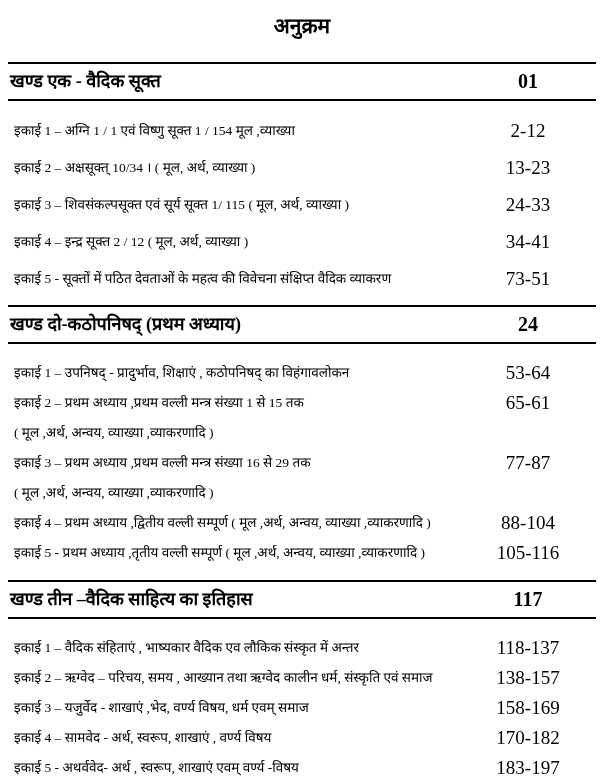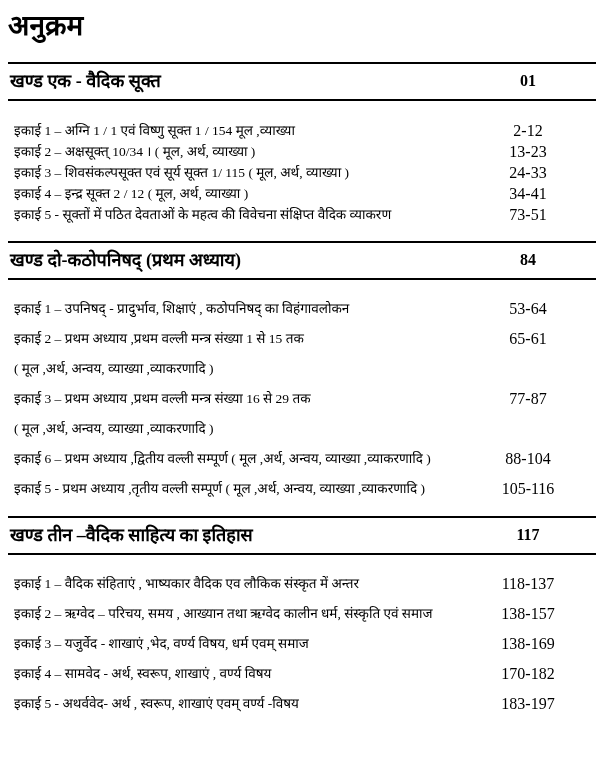--- a/index.html
+++ b/index.html
@@ -5,40 +5,41 @@
   html,body{margin:0;padding:0;background:#ffffff;}
   body{
     width:604px;height:777px;
     font-family:"Liberation Serif","DejaVu Serif",serif;
     color:#000;
     -webkit-font-smoothing:antialiased;
   }
   .page{width:588px;padding:0 8px;position:relative;}
   .doc-title{
     margin-top:12px;
+    text-align:center;
     font-weight:bold;
-    font-size:28px;
+    font-size:21px;
     line-height:28px;
   }
   .rule{border-top:2px solid #000;height:0;}
   .rule.r-top1{margin-top:22px;}
   .rule.r-mid1{margin-top:16px;}
   .rule.r-mid2{margin-top:17px;}
   .sec-head{
     display:flex;
     font-weight:bold;font-size:18px;line-height:24px;
     padding:5px 0 6px 0;
     white-space:nowrap;
   }
   .sec-title{flex:1;min-width:0;overflow:hidden;padding-left:2px;}
-  .sec-page{width:80px;text-align:center;margin-right:28px;flex:0 0 auto;font-size:16px;}
+  .sec-page{width:80px;text-align:center;margin-right:28px;flex:0 0 auto;font-size:20px;}
   .row{display:flex;align-items:center;font-size:13.5px;line-height:20px;}
   .row-text{flex:1;min-width:0;white-space:nowrap;overflow:hidden;padding-left:6px;}
-  .row-pages{width:80px;text-align:center;margin-right:28px;flex:0 0 auto;font-size:16px;}
-  .items-1 .row{margin-top:1px;}
+  .row-pages{width:80px;text-align:center;margin-right:28px;flex:0 0 auto;font-size:19px;}
+  .items-1 .row{margin-top:17px;}
   .items-1 .row:first-child{margin-top:20px;}
   .items-2 .row{margin-top:10px;}
   .items-2 .row:first-child{margin-top:19px;gap:23px;}
   .items-3 .row{margin-top:10px;}
   .items-3 .row:first-child{margin-top:19px;}
 </style>
 </head>
 <body>
 
 <div class="page">
@@ -71,21 +72,21 @@
     </div>
     <div class="row">
       <span class="row-text">इकाई 5 - सूक्तों में पठित देवताओं के महत्व की विवेचना संक्षिप्त वैदिक व्याकरण</span>
       <span class="row-pages">73-51</span>
     </div>
   </div>
 
   <div class="rule r-mid1"></div>
   <div class="sec-head">
     <span class="sec-title">खण्ड दो-कठोपनिषद् (प्रथम अध्याय)</span>
-    <span class="sec-page">84</span>
+    <span class="sec-page">24</span>
   </div>
   <div class="rule"></div>
 
   <div class="items-2">
     <div class="row">
       <span class="row-text">इकाई 1 – उपनिषद् - प्रादुर्भाव, शिक्षाएं , कठोपनिषद् का विहंगावलोकन</span>
       <span class="row-pages">53-64</span>
     </div>
     <div class="row">
       <span class="row-text">इकाई 2 – प्रथम अध्याय ,प्रथम वल्ली मन्त्र संख्या 1 से 15  तक</span>
@@ -97,21 +98,21 @@
     </div>
     <div class="row">
       <span class="row-text">इकाई 3 – प्रथम अध्याय ,प्रथम वल्ली मन्त्र संख्या 16 से 29 तक</span>
       <span class="row-pages">77-87</span>
     </div>
     <div class="row">
       <span class="row-text">( मूल ,अर्थ, अन्वय, व्याख्या ,व्याकरणादि )</span>
       <span class="row-pages"></span>
     </div>
     <div class="row">
-      <span class="row-text">इकाई 6 – प्रथम अध्याय ,द्वितीय  वल्ली  सम्पूर्ण ( मूल ,अर्थ, अन्वय, व्याख्या ,व्याकरणादि )</span>
+      <span class="row-text">इकाई 4 – प्रथम अध्याय ,द्वितीय  वल्ली  सम्पूर्ण ( मूल ,अर्थ, अन्वय, व्याख्या ,व्याकरणादि )</span>
       <span class="row-pages">88-104</span>
     </div>
     <div class="row">
       <span class="row-text">इकाई 5 - प्रथम अध्याय ,तृतीय  वल्ली सम्पूर्ण  ( मूल ,अर्थ, अन्वय, व्याख्या ,व्याकरणादि )</span>
       <span class="row-pages">105-116</span>
     </div>
   </div>
 
   <div class="rule r-mid2"></div>
   <div class="sec-head">
@@ -124,21 +125,21 @@
     <div class="row">
       <span class="row-text">इकाई 1 – वैदिक संहिताएं  , भाष्यकार वैदिक एव लौकिक संस्कृत में अन्तर</span>
       <span class="row-pages">118-137</span>
     </div>
     <div class="row">
       <span class="row-text">इकाई 2 – ऋग्वेद – परिचय, समय , आख्यान तथा ऋग्वेद कालीन धर्म, संस्कृति एवं समाज</span>
       <span class="row-pages">138-157</span>
     </div>
     <div class="row">
       <span class="row-text">इकाई 3 – यजुर्वेद - शाखाएं ,भेद, वर्ण्य विषय, धर्म एवम् समाज</span>
-      <span class="row-pages">138-169</span>
+      <span class="row-pages">158-169</span>
     </div>
     <div class="row">
       <span class="row-text">इकाई 4 – सामवेद - अर्थ, स्वरूप, शाखाएं , वर्ण्य विषय</span>
       <span class="row-pages">170-182</span>
     </div>
     <div class="row">
       <span class="row-text">इकाई 5 - अथर्ववेद- अर्थ , स्वरूप, शाखाएं एवम् वर्ण्य -विषय</span>
       <span class="row-pages">183-197</span>
     </div>
   </div>

